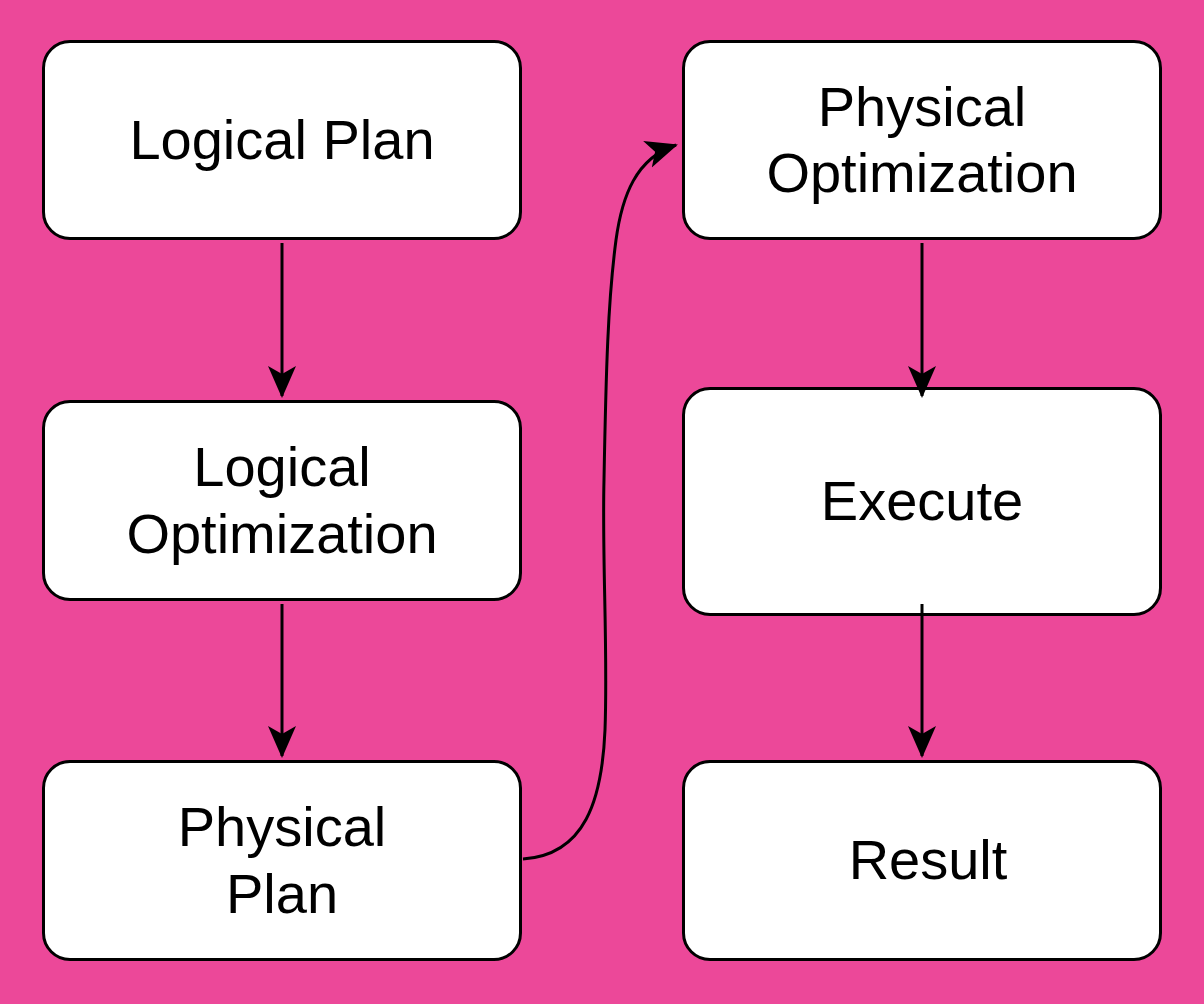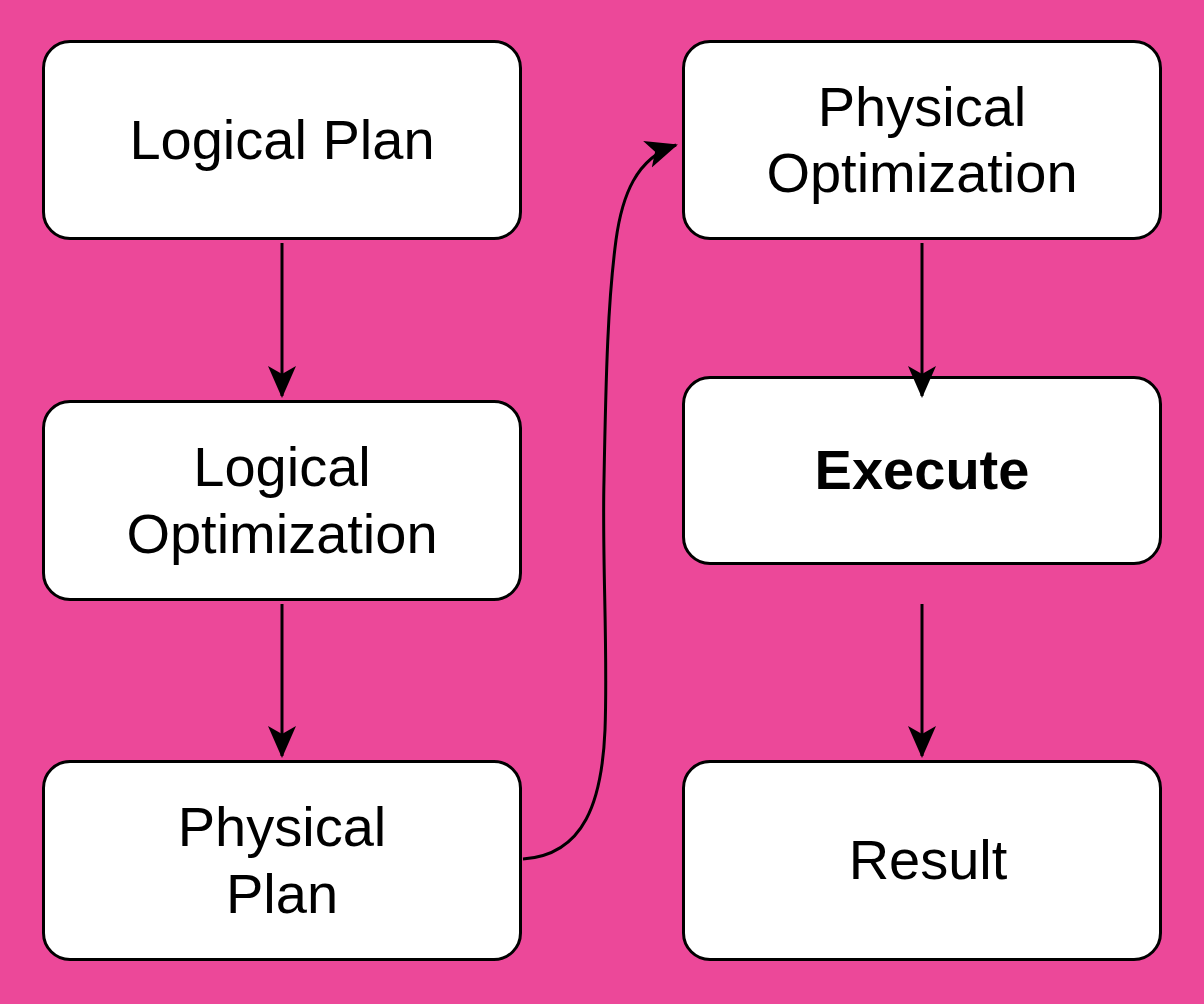--- a/index.html
+++ b/index.html
@@ -31,21 +31,21 @@
     color: #000000;
     text-align: center;
     white-space: pre-line;
     letter-spacing: 0px;
   }
   
   #node-logical-plan          { left: 42px;  top: 40px;  width: 480px; height: 200px; }
   #node-logical-optimization  { left: 42px;  top: 400px; width: 480px; height: 201px; }
   #node-physical-plan         { left: 42px;  top: 760px; width: 480px; height: 201px; }
   #node-physical-optimization { left: 682px; top: 40px;  width: 480px; height: 200px; }
-  #node-execute               { left: 682px; top: 376px; width: 480px; height: 189px; font-weight: bold; }
+  #node-execute               { left: 682px; top: 387px; width: 480px; height: 229px; }
   #node-result                { left: 682px; top: 760px; width: 480px; height: 201px; padding-left: 12px; }
   .edges-layer {
     position: absolute;
     left: 0;
     top: 0;
     width: 1204px;
     height: 1004px;
     pointer-events: none;
   }
   .edge {

